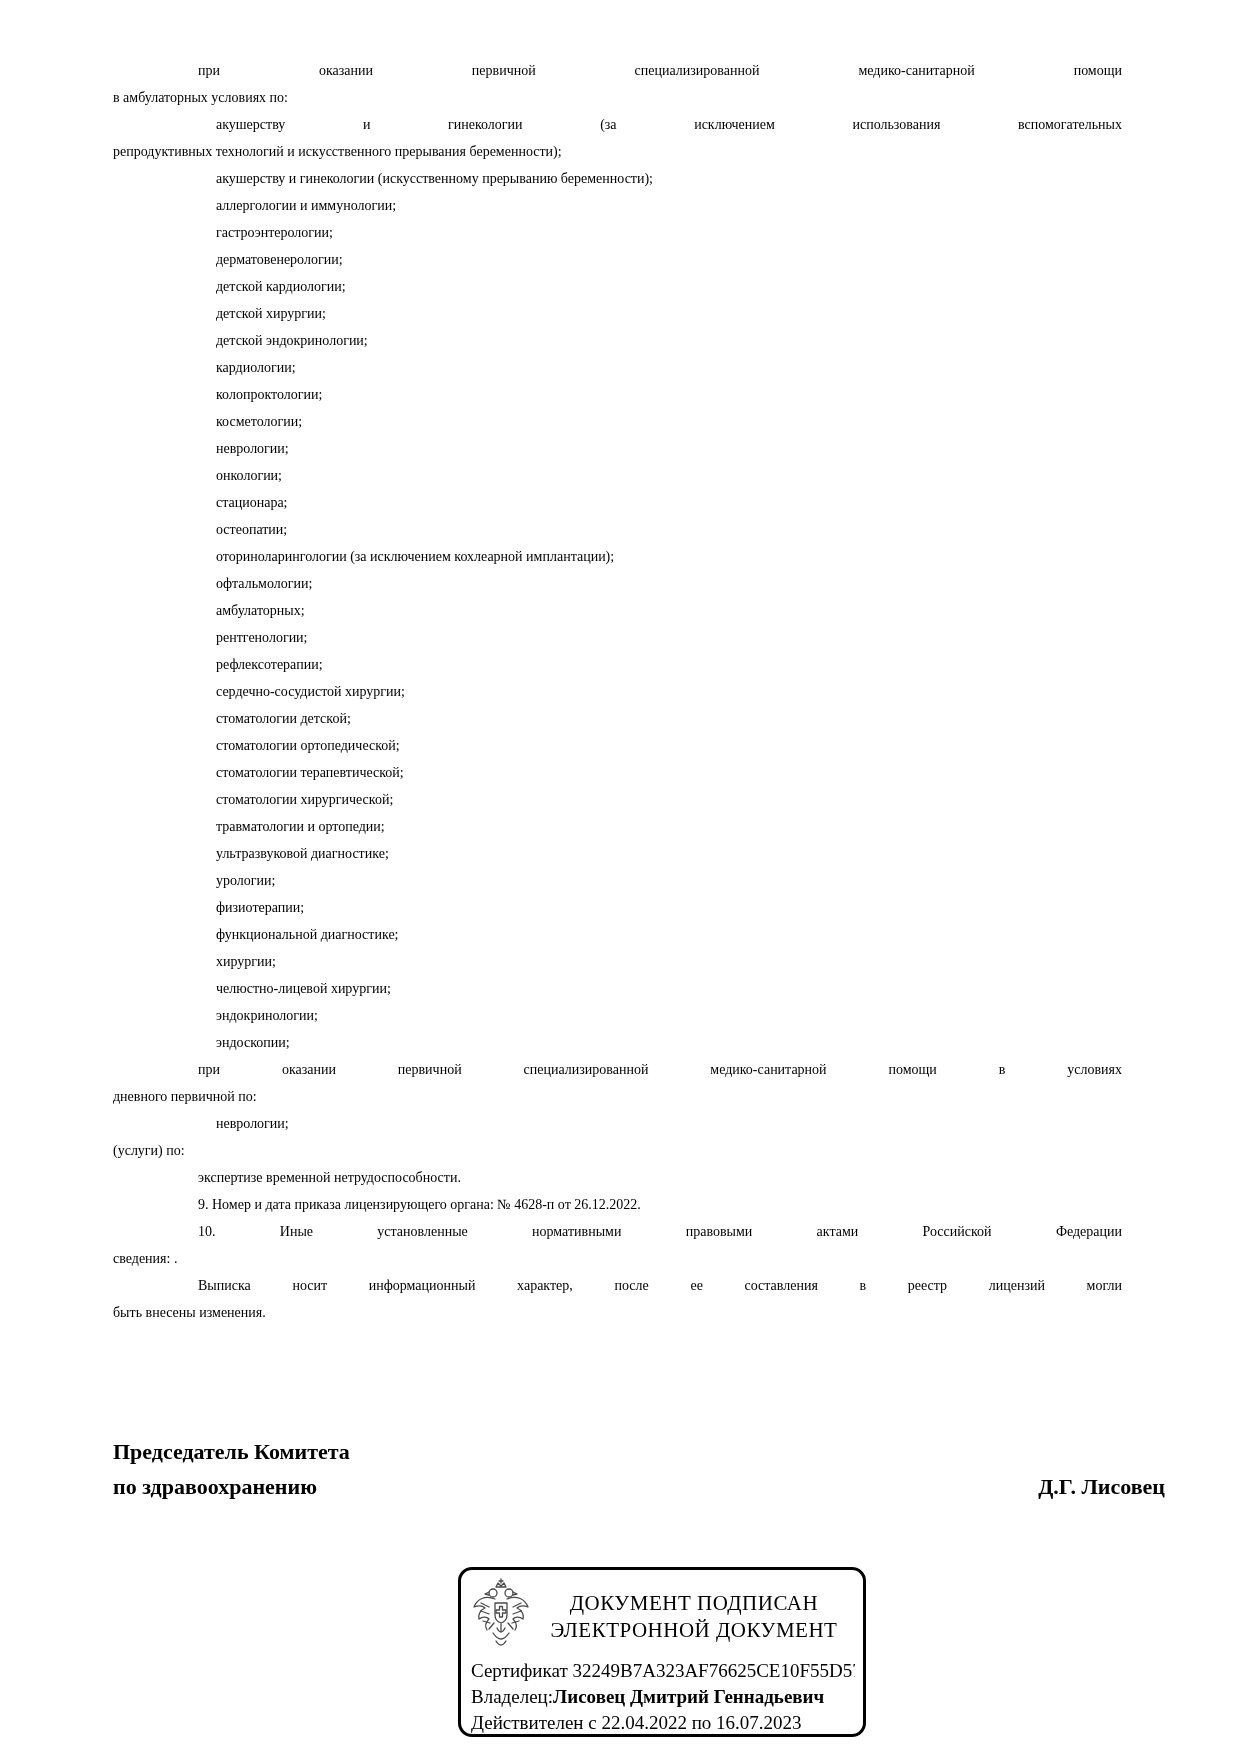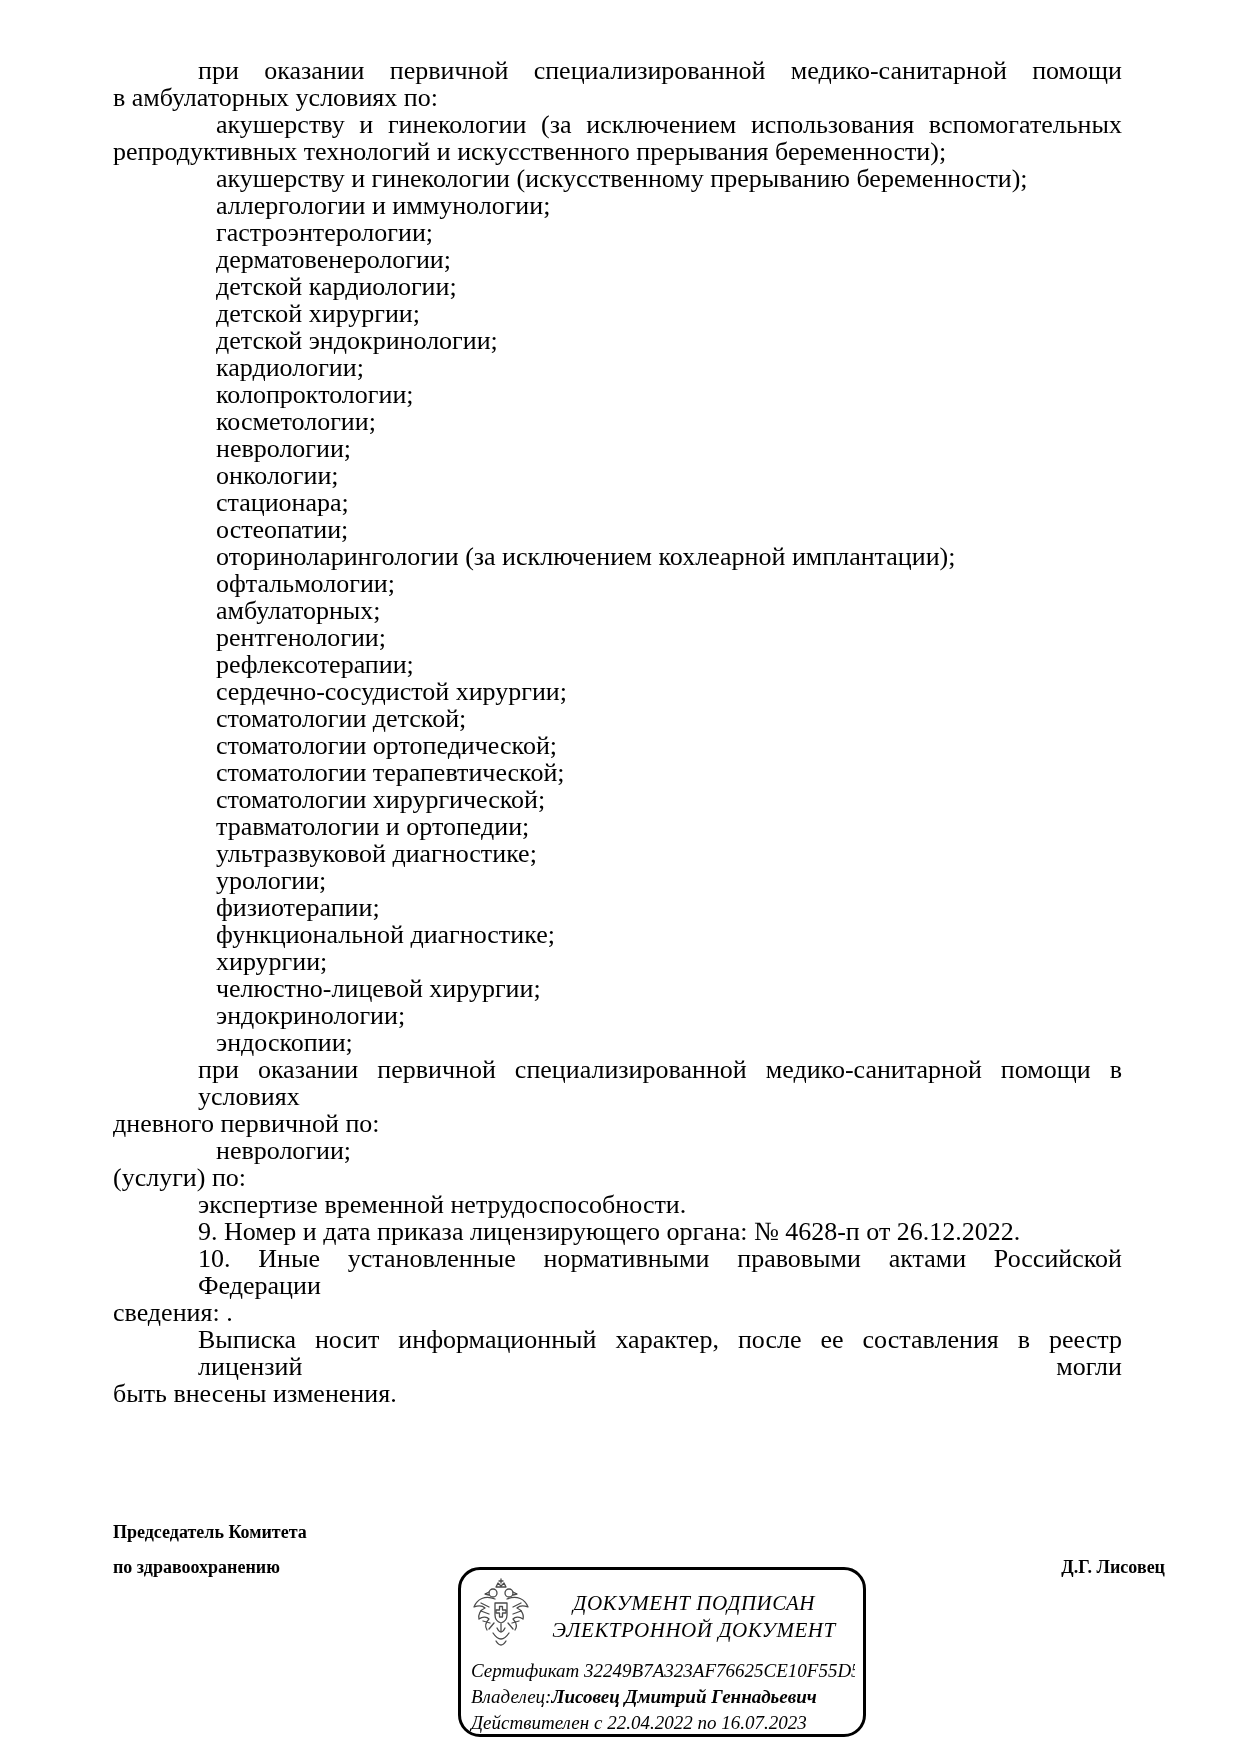--- a/index.html
+++ b/index.html
@@ -8,60 +8,59 @@
     background: #ffffff;
     overflow: hidden;
     font-family: "Liberation Serif", serif;
     color: #000000;
   }
   .page { position: relative; width: 1240px; height: 1754px; background: #ffffff; }
 
   
   .doc-body {
     padding: 57px 118px 0 113px;
-    font-size: 26px;
+    font-size: 14px;
   }
   .line {
     line-height: 27px;
     white-space: normal;
     text-align: left;
   }
   .line.stretch {
     text-align: justify;
     text-align-last: justify;
     text-justify: inter-word;
   }
   .ind-p  { padding-left: 85px; }
   .ind-li { padding-left: 103px; }
 
   
   .signature {
     margin: 112px 0 0 113px;
     width: 1052px;
-    font-size: 18px;
+    font-size: 22px;
     font-weight: bold;
   }
   .sig-row1 { line-height: 27px; }
   .sig-row2 {
     margin-top: 8px;
     line-height: 27px;
     display: flex;
     justify-content: space-between;
   }
 
   
   .stamp {
     position: absolute;
     left: 458px; top: 1567px;
     width: 402px; height: 164px;
     border: 3px solid #000000;
-    border-radius: 22px;
+    border-radius: 14px;
     background: #ffffff;
     overflow: hidden;
-    font-style: italic;
   }
   .stamp-head {
     display: flex;
     align-items: flex-start;
     padding: 8px 6px 0 10px;
   }
   .eagle { flex: 0 0 60px; width: 60px; height: 74px; display: block; }
   .stamp-title {
     flex: 1;
     text-align: center;

